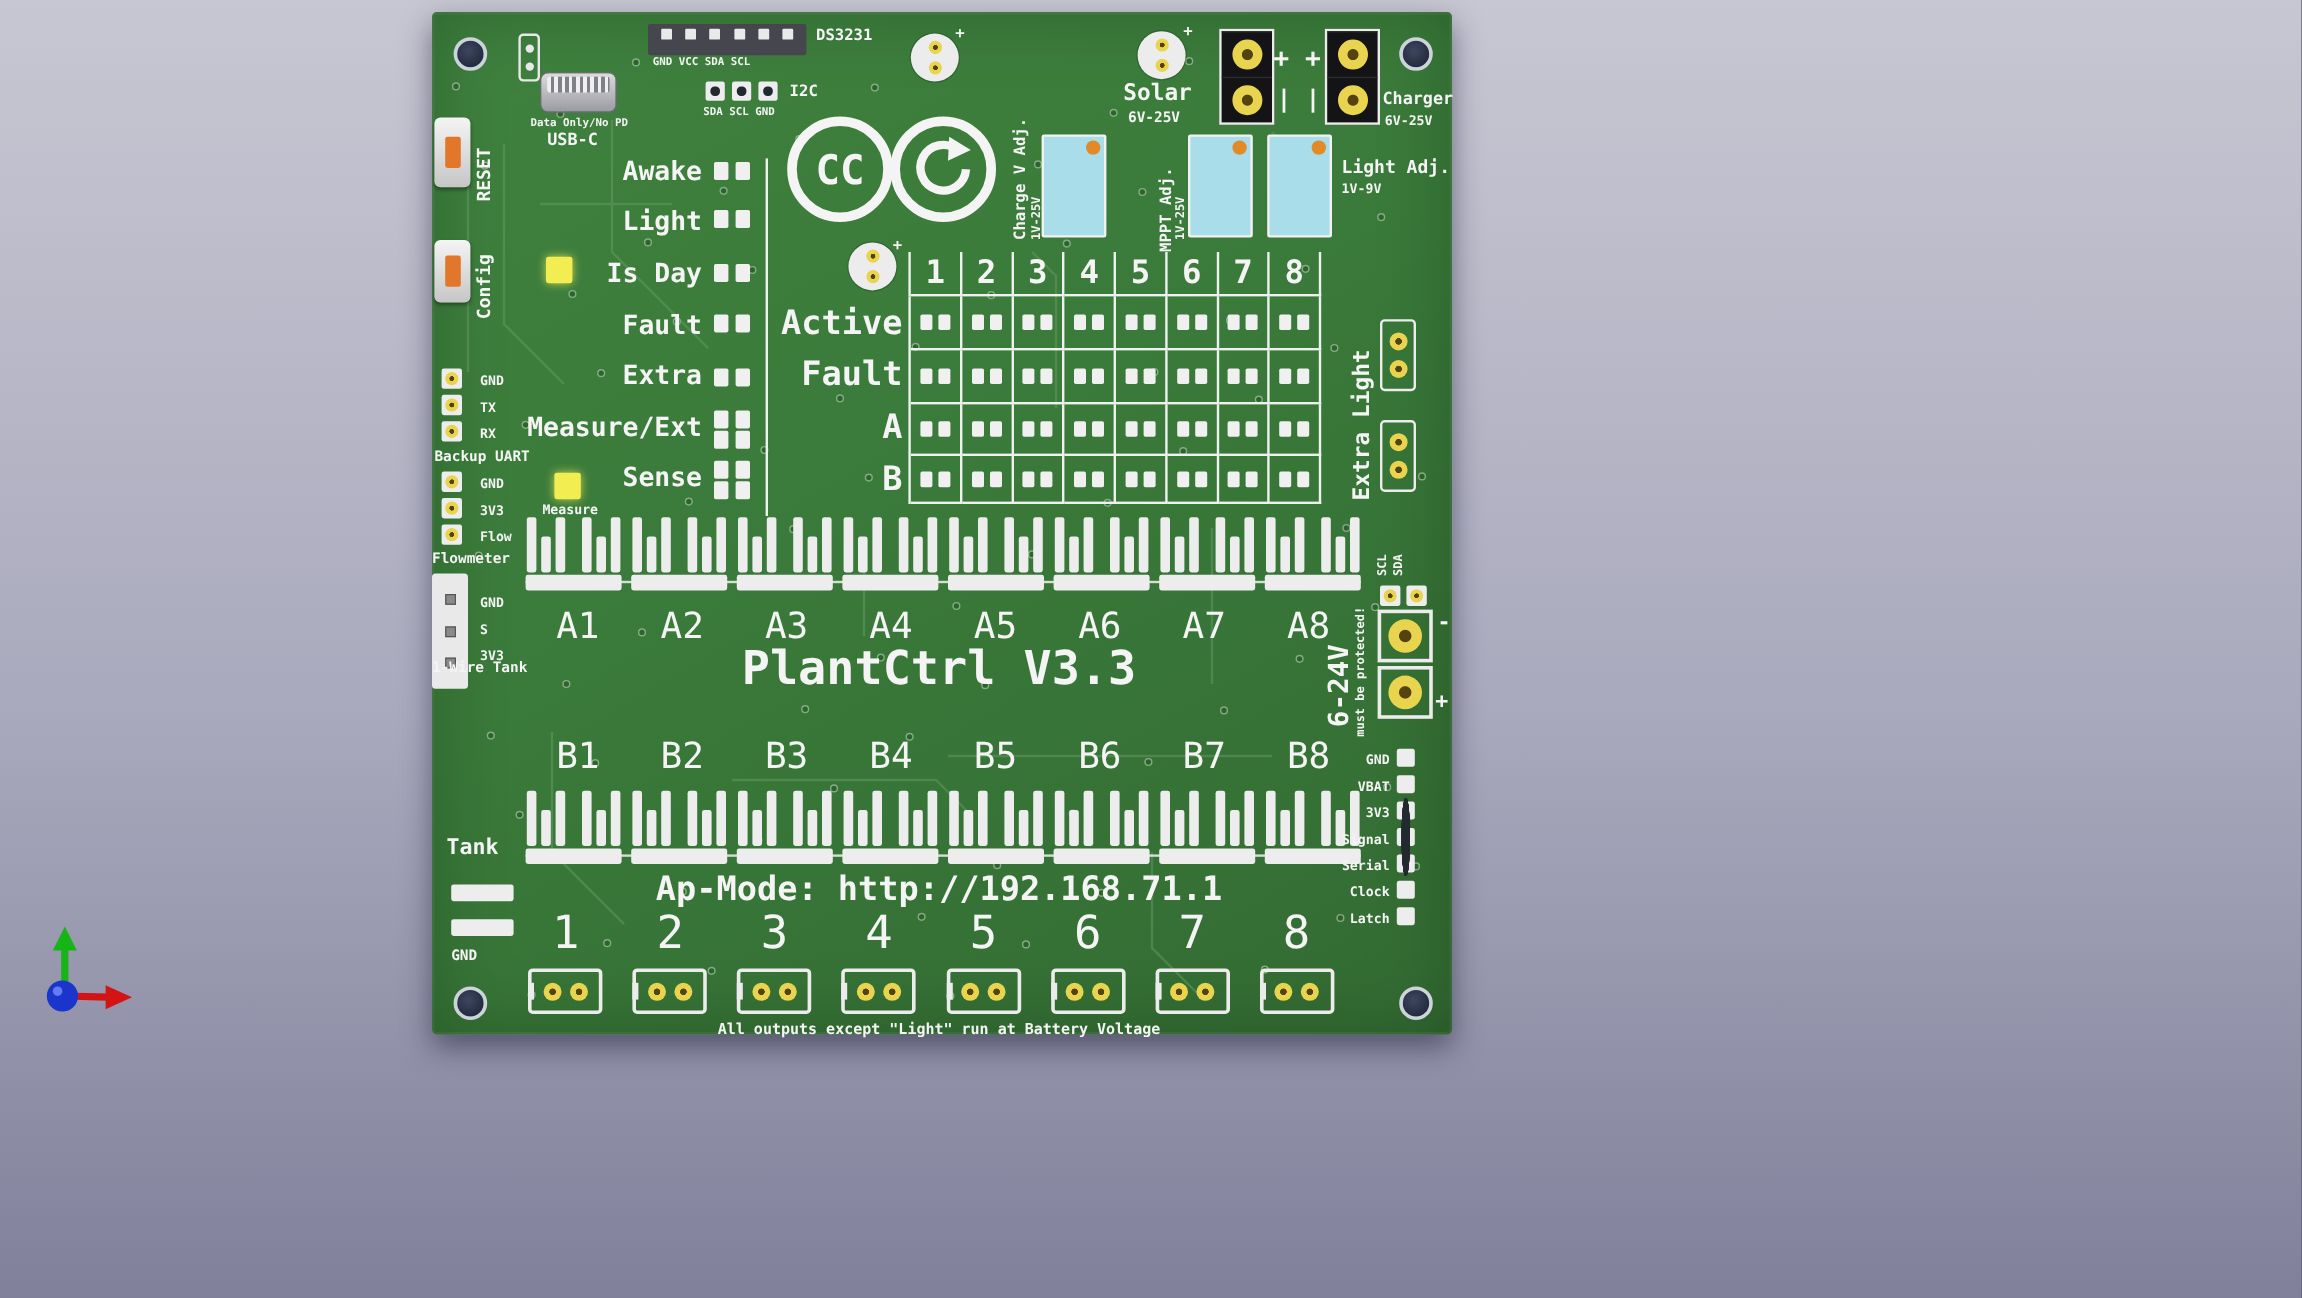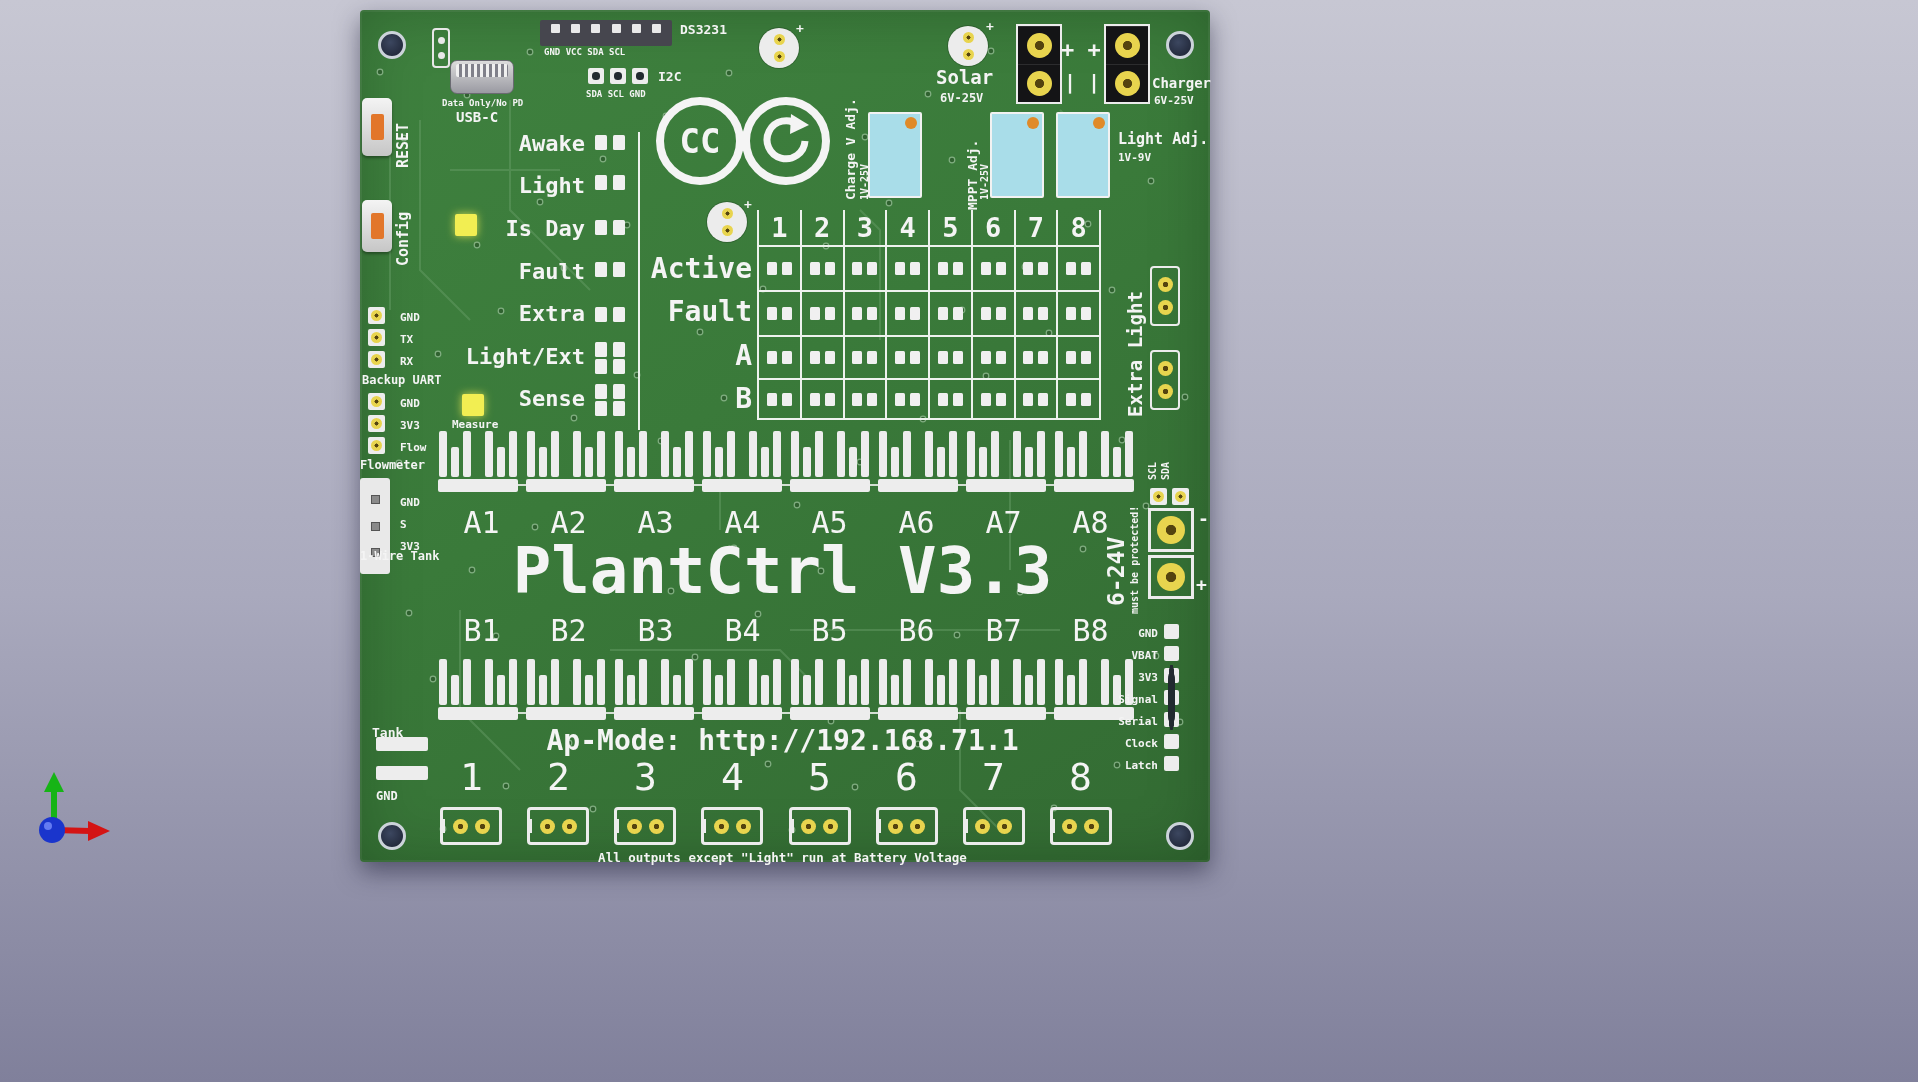--- a/index.html
+++ b/index.html
@@ -217,21 +217,21 @@
     <div class="silk" style="left:298px;top:60px;font-size:13px">I2C</div>
     <div class="silk" style="left:226px;top:80px;font-size:9px">SDA SCL GND</div>
 
     <div class="a" style="left:0;top:112px;width:225px">
 
     <div class="srow">Awake</div>
         <div class="srow">Light</div>
         <div class="srow">Is Day</div>
         <div class="srow">Fault</div>
         <div class="srow">Extra</div>
-        <div class="srow">Light/Ext</div>
+        <div class="srow">Measure/Ext</div>
         <div class="srow">Sense</div>
       </div>
 
     <div class="ledp a" style="left:235px;top:125px">
         <i></i>
         <i></i>
       </div>
     <div class="ledp a" style="left:235px;top:165px">
         <i></i>
         <i></i>
@@ -711,21 +711,21 @@
     <div class="chc">A1</div>
         <div class="chc">A2</div>
         <div class="chc">A3</div>
         <div class="chc">A4</div>
         <div class="chc">A5</div>
         <div class="chc">A6</div>
         <div class="chc">A7</div>
         <div class="chc">A8</div>
       </div>
 
-    <div class="silk" style="left:150px;top:528px;width:545px;text-align:center;font-size:64px">PlantCtrl V3.3</div>
+    <div class="silk" style="left:150px;top:528px;width:545px;text-align:center;font-size:39px">PlantCtrl V3.3</div>
 
     <div class="silk v" style="left:788px;top:428px;height:42px;font-size:10px">SCL</div>
     <div class="silk v" style="left:801px;top:428px;height:42px;font-size:10px">SDA</div>
     <div class="th a" style="left:790px;top:478px">
         <i class="gold"></i>
       </div>
     <div class="th a" style="left:812px;top:478px">
         <i class="gold"></i>
       </div>
     <div class="a" style="left:788px;top:498px;display:flex;flex-direction:column;gap:3px">
@@ -879,21 +879,21 @@
           <i></i>
         </div>
         <div class="smd" style="position:static;width:15px;height:15px">
           <i></i>
         </div>
         <div class="smd" style="position:static;width:15px;height:15px">
           <i></i>
         </div>
       </div>
 
-    <div class="silk" style="left:12px;top:716px;font-size:13px">Tank</div>
+    <div class="silk" style="left:12px;top:688px;font-size:18px">Tank</div>
     <div class="whitebar" style="left:16px;top:727px;width:52px;height:14px"></div>
     <div class="whitebar" style="left:16px;top:756px;width:52px;height:14px"></div>
     <div class="silk" style="left:16px;top:780px;font-size:12px">GND</div>
 
     <div class="silk" style="left:150px;top:716px;width:545px;text-align:center;font-size:28px">Ap-Mode: http://192.168.71.1</div>
 
     <div class="a chl big" style="left:68px;top:745px;width:696px">
 
     <div class="chc">1</div>
         <div class="chc">2</div>

